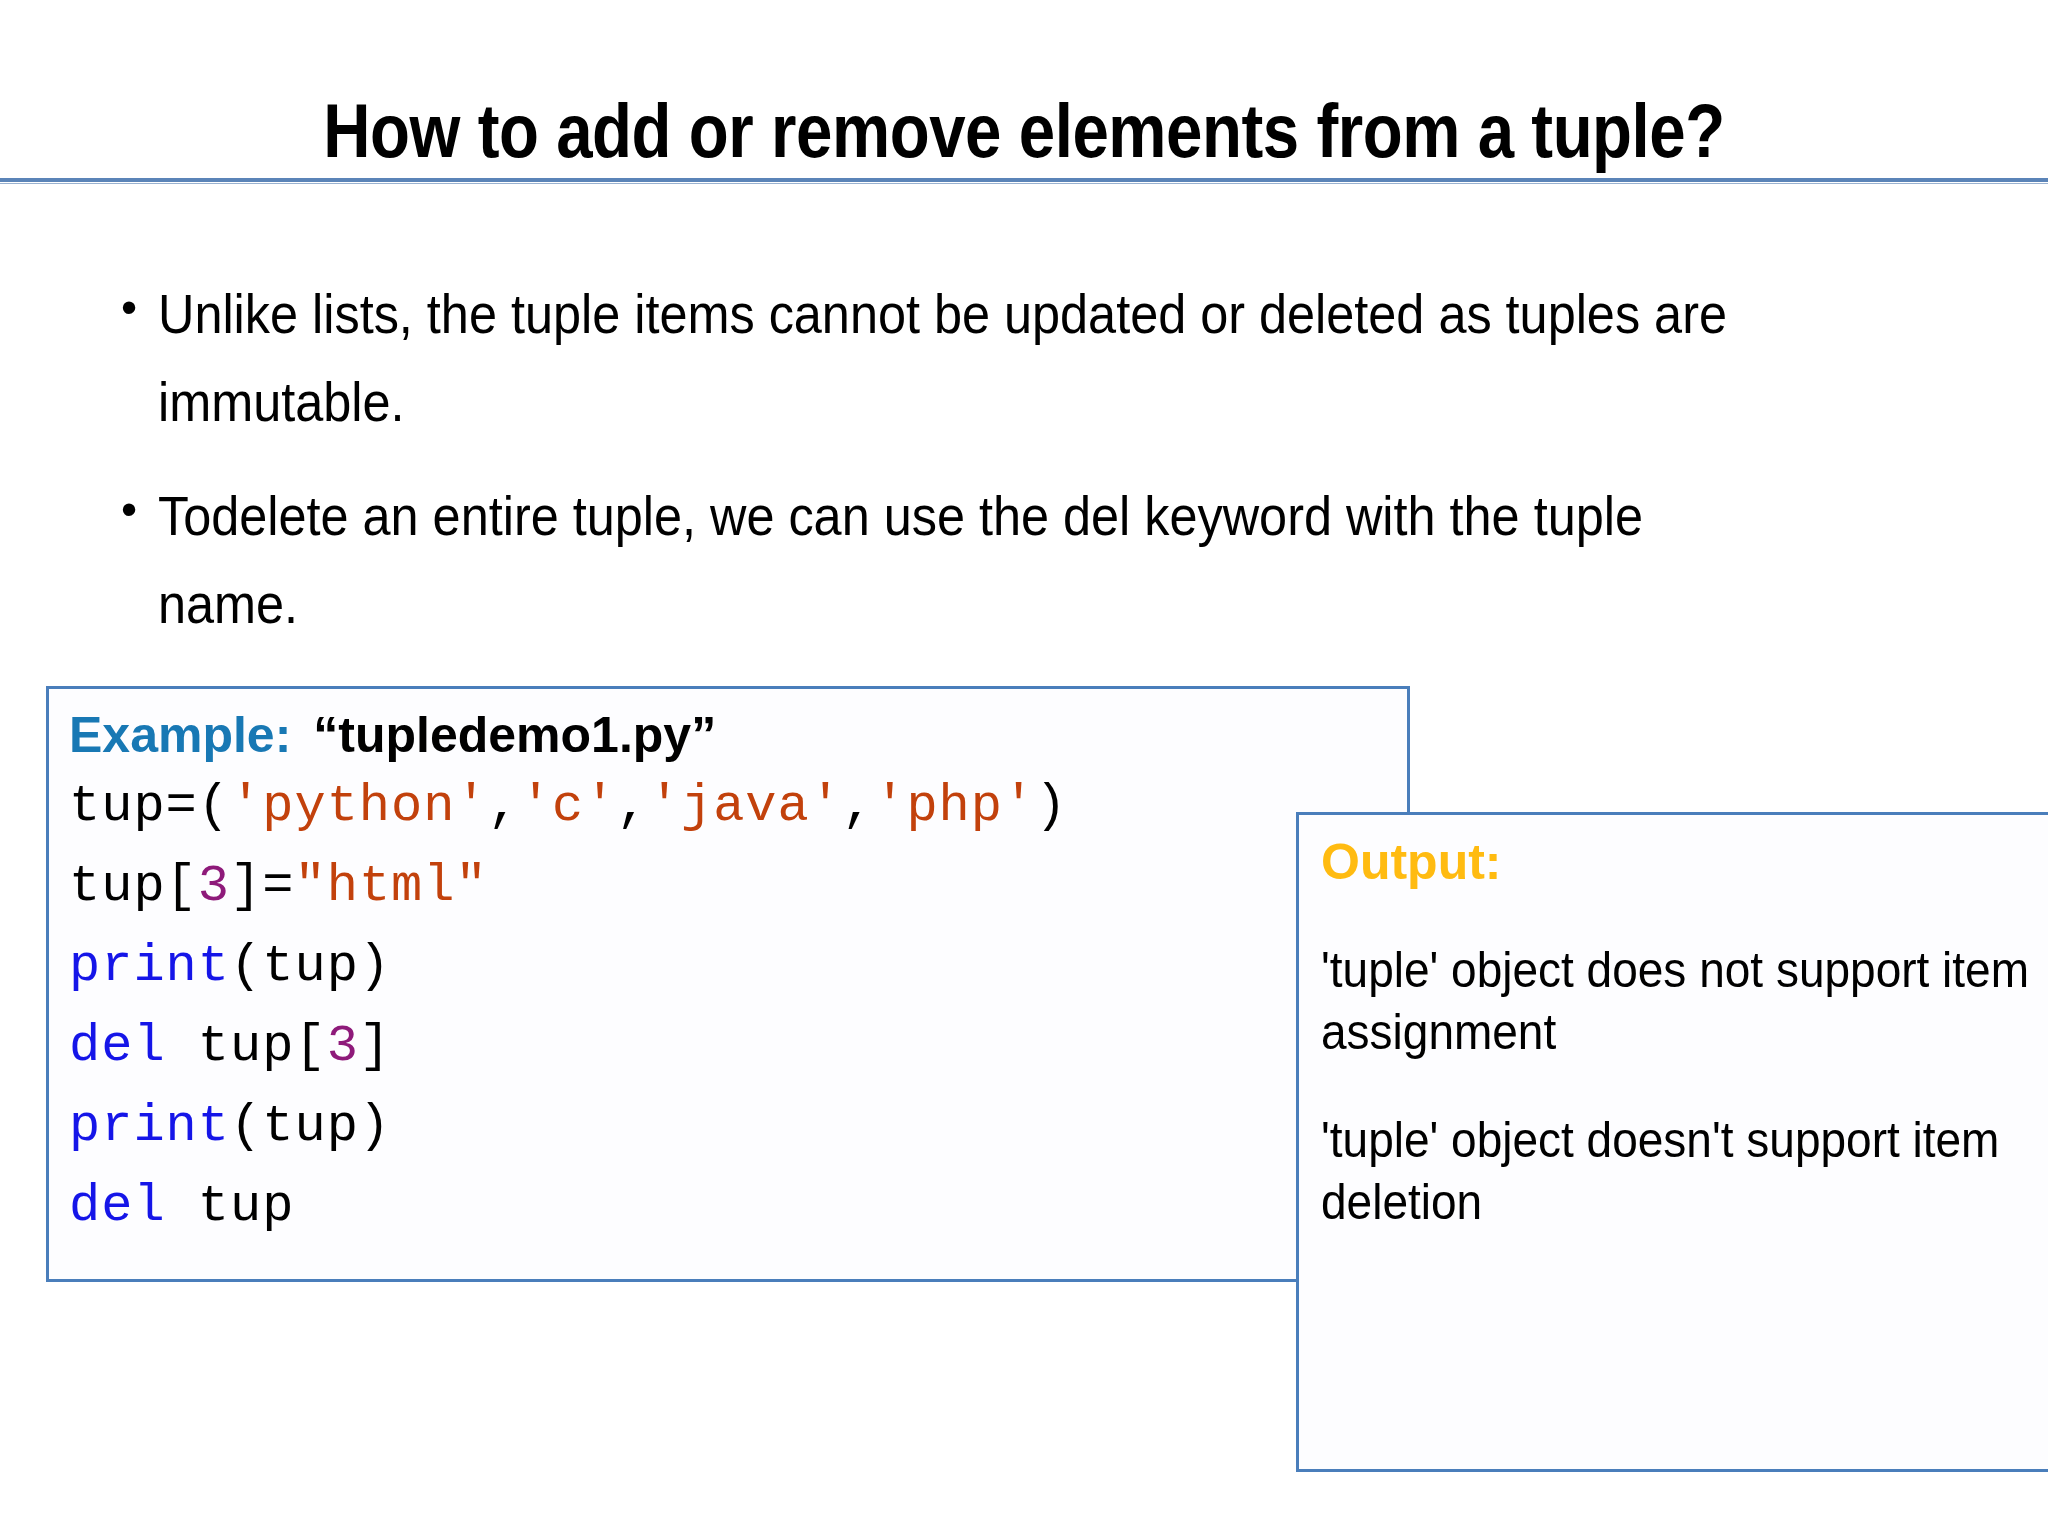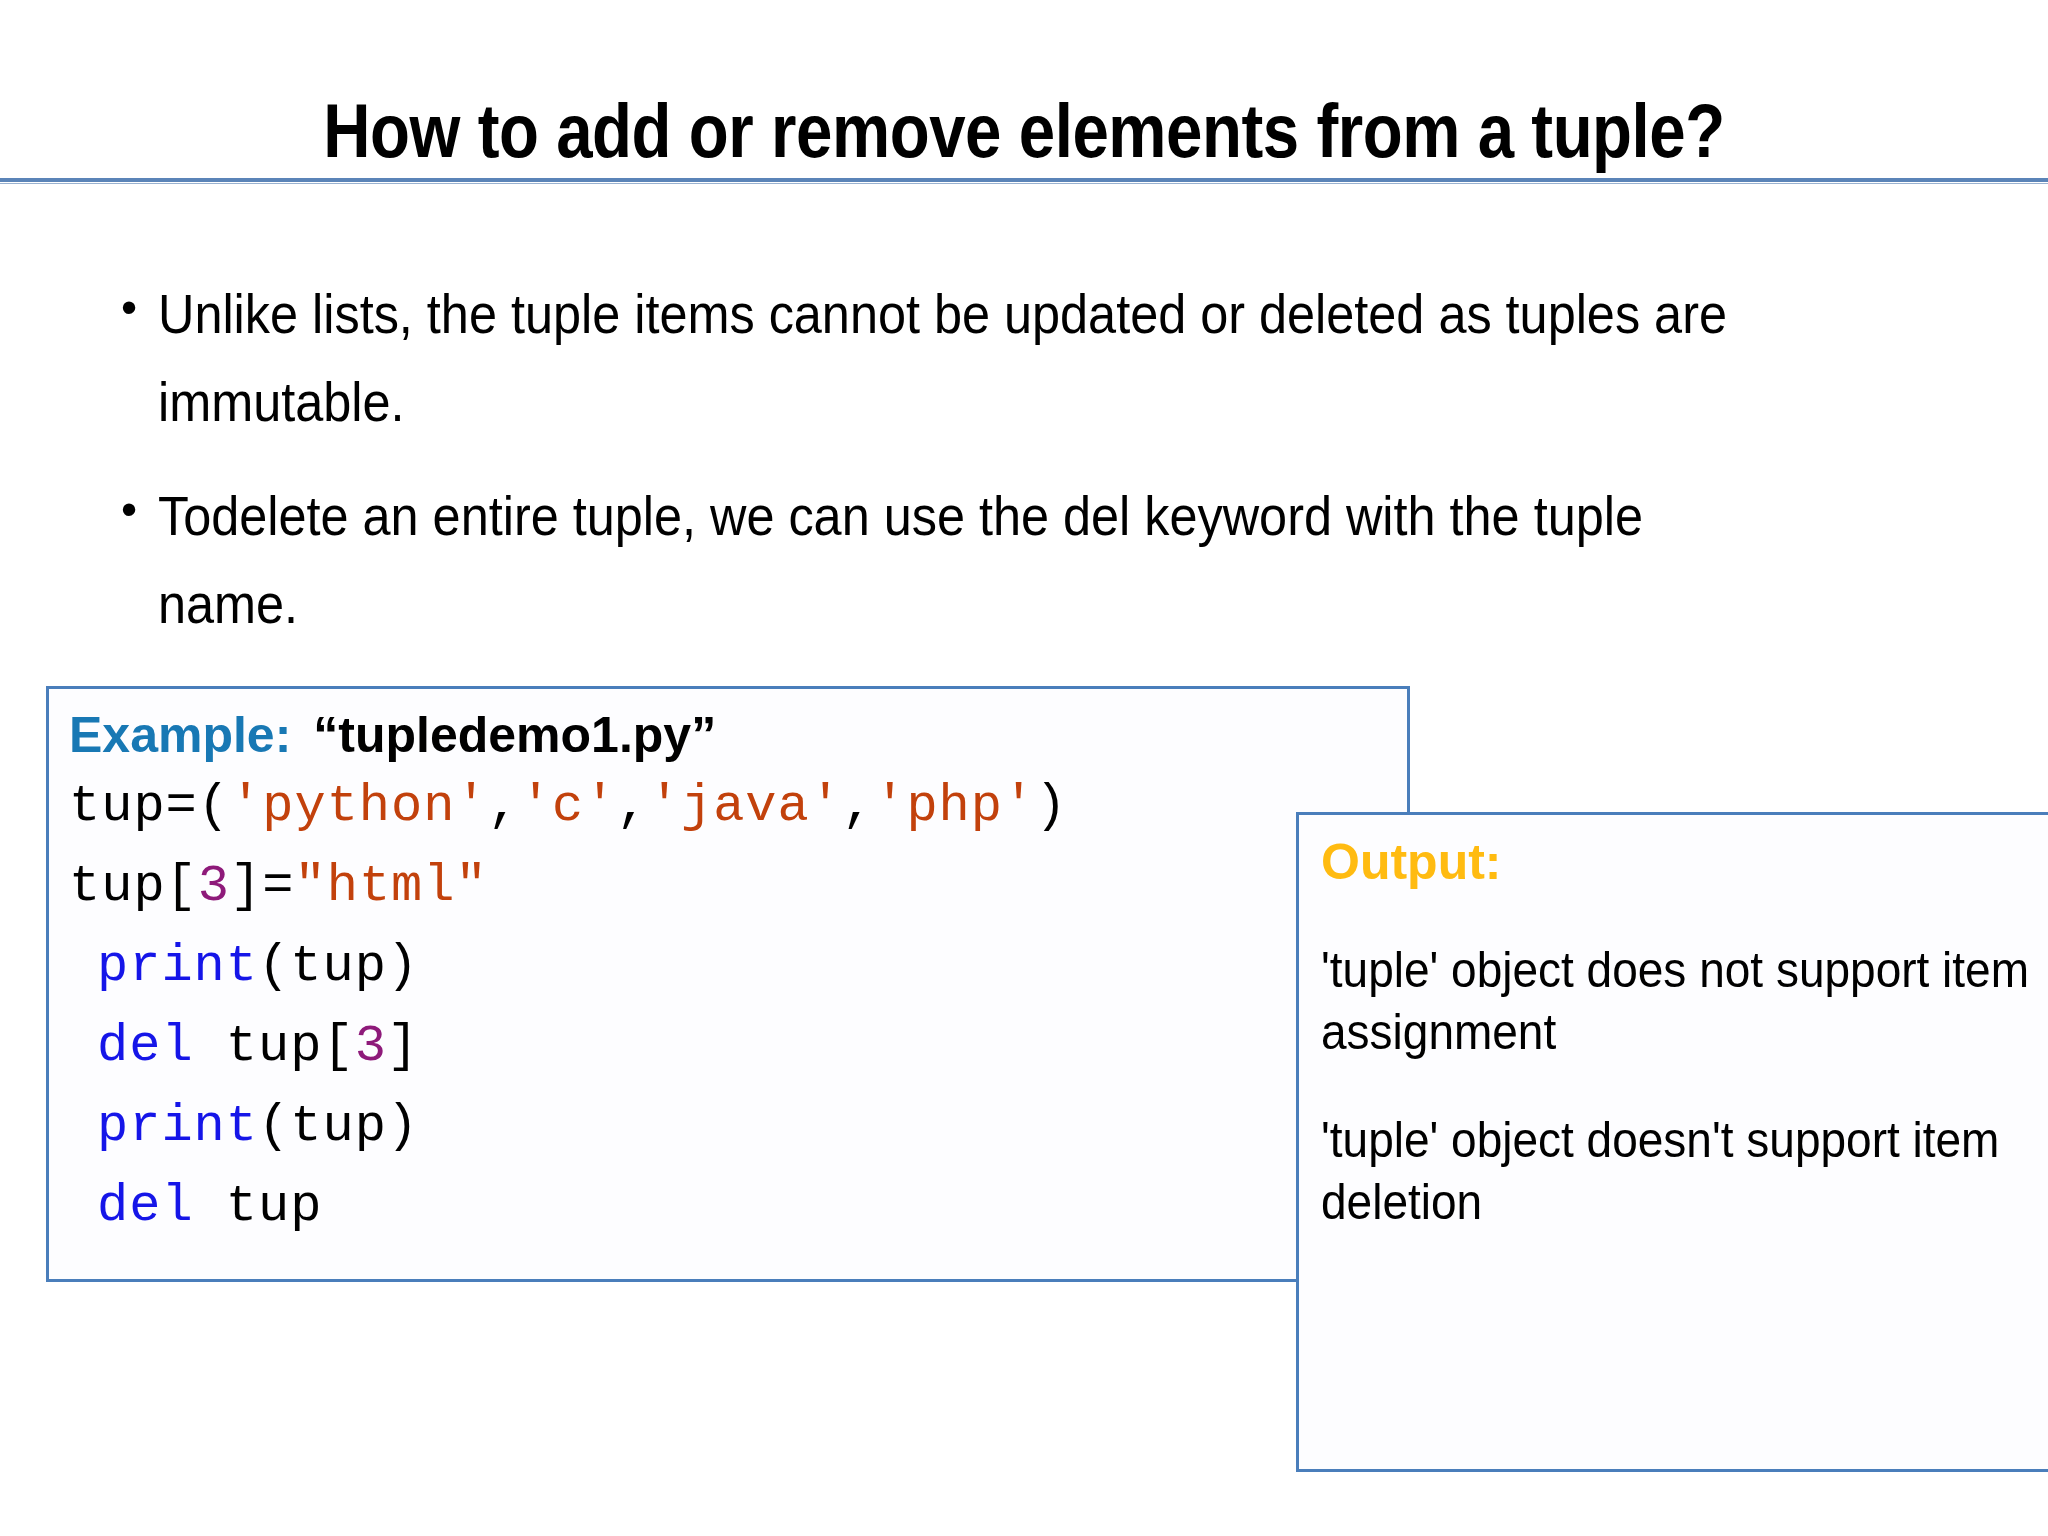--- a/index.html
+++ b/index.html
@@ -108,21 +108,21 @@
 
   .code-line {
     font-family: "Liberation Mono", monospace;
     font-size: 52px;
     line-height: 80px;
     color: #000000;
     white-space: pre;
     letter-spacing: 1px;
   }
   .tok-str  { color: #c2410c; }
-  .tok-kw   { color: #1515E8; margin-left: 28px; }
+  .tok-kw   { color: #1515E8; }
   .tok-num  { color: #8E1A7A; }
   .tok-plain{ color: #000000; margin-top: 20px; }
 
   
   .output-box {
     position: absolute;
     left: 1296px;
     top: 812px;
     width: 812px;
     height: 660px;

